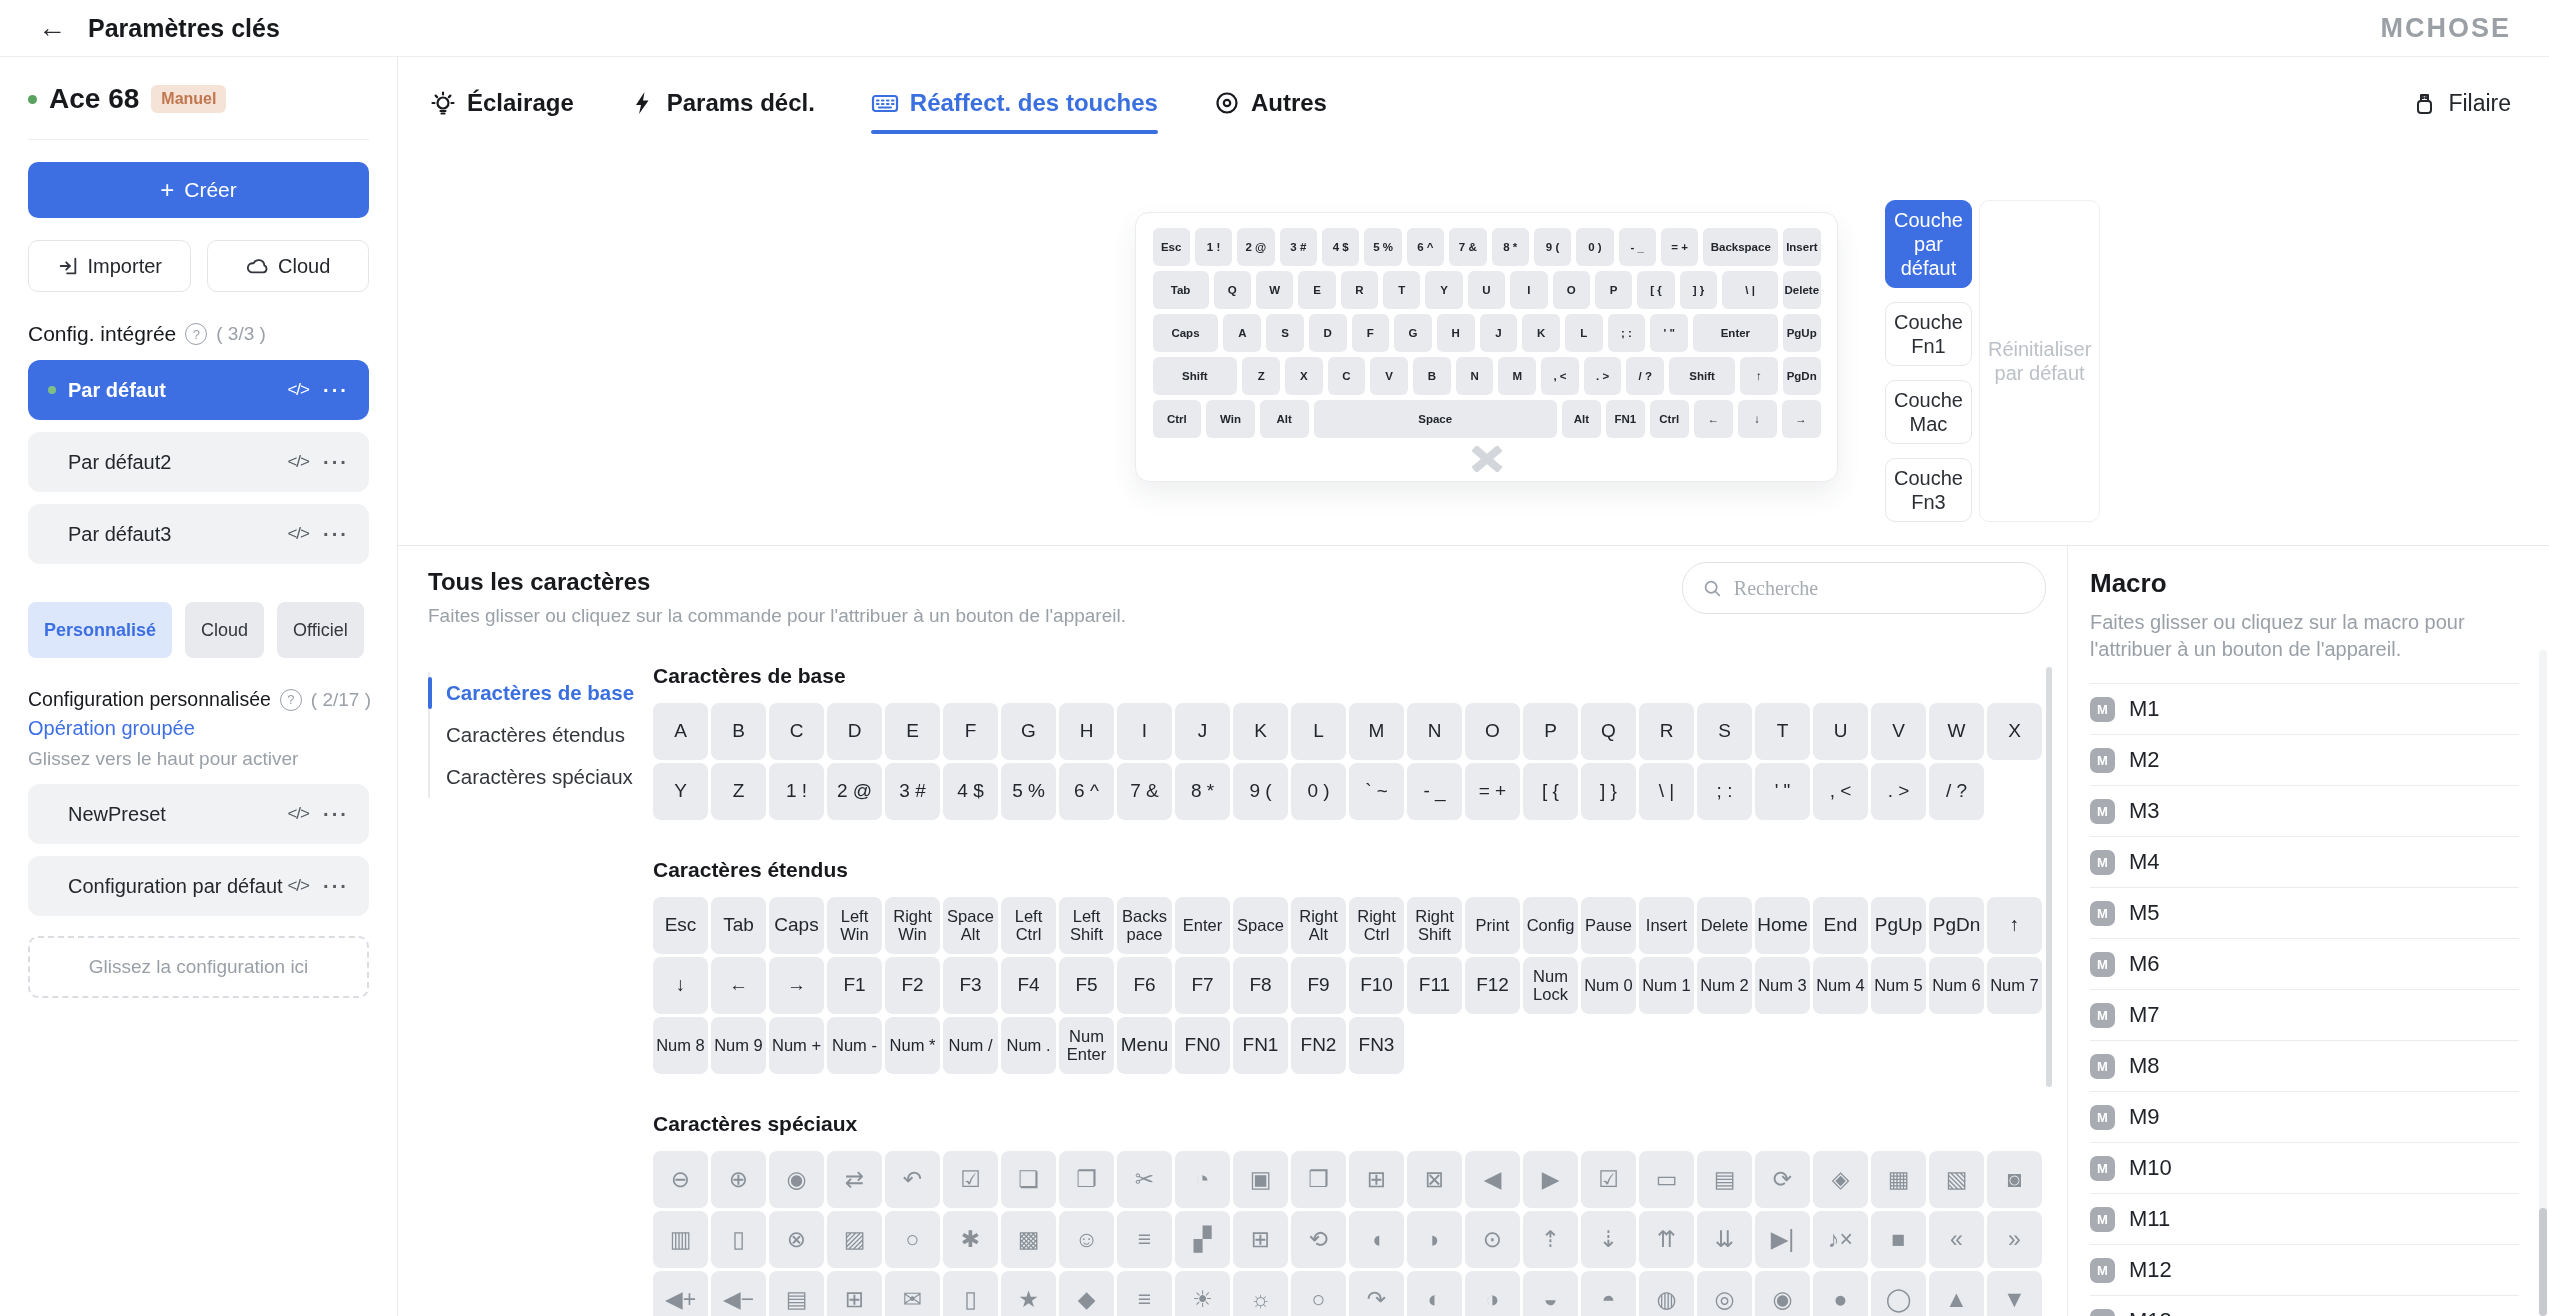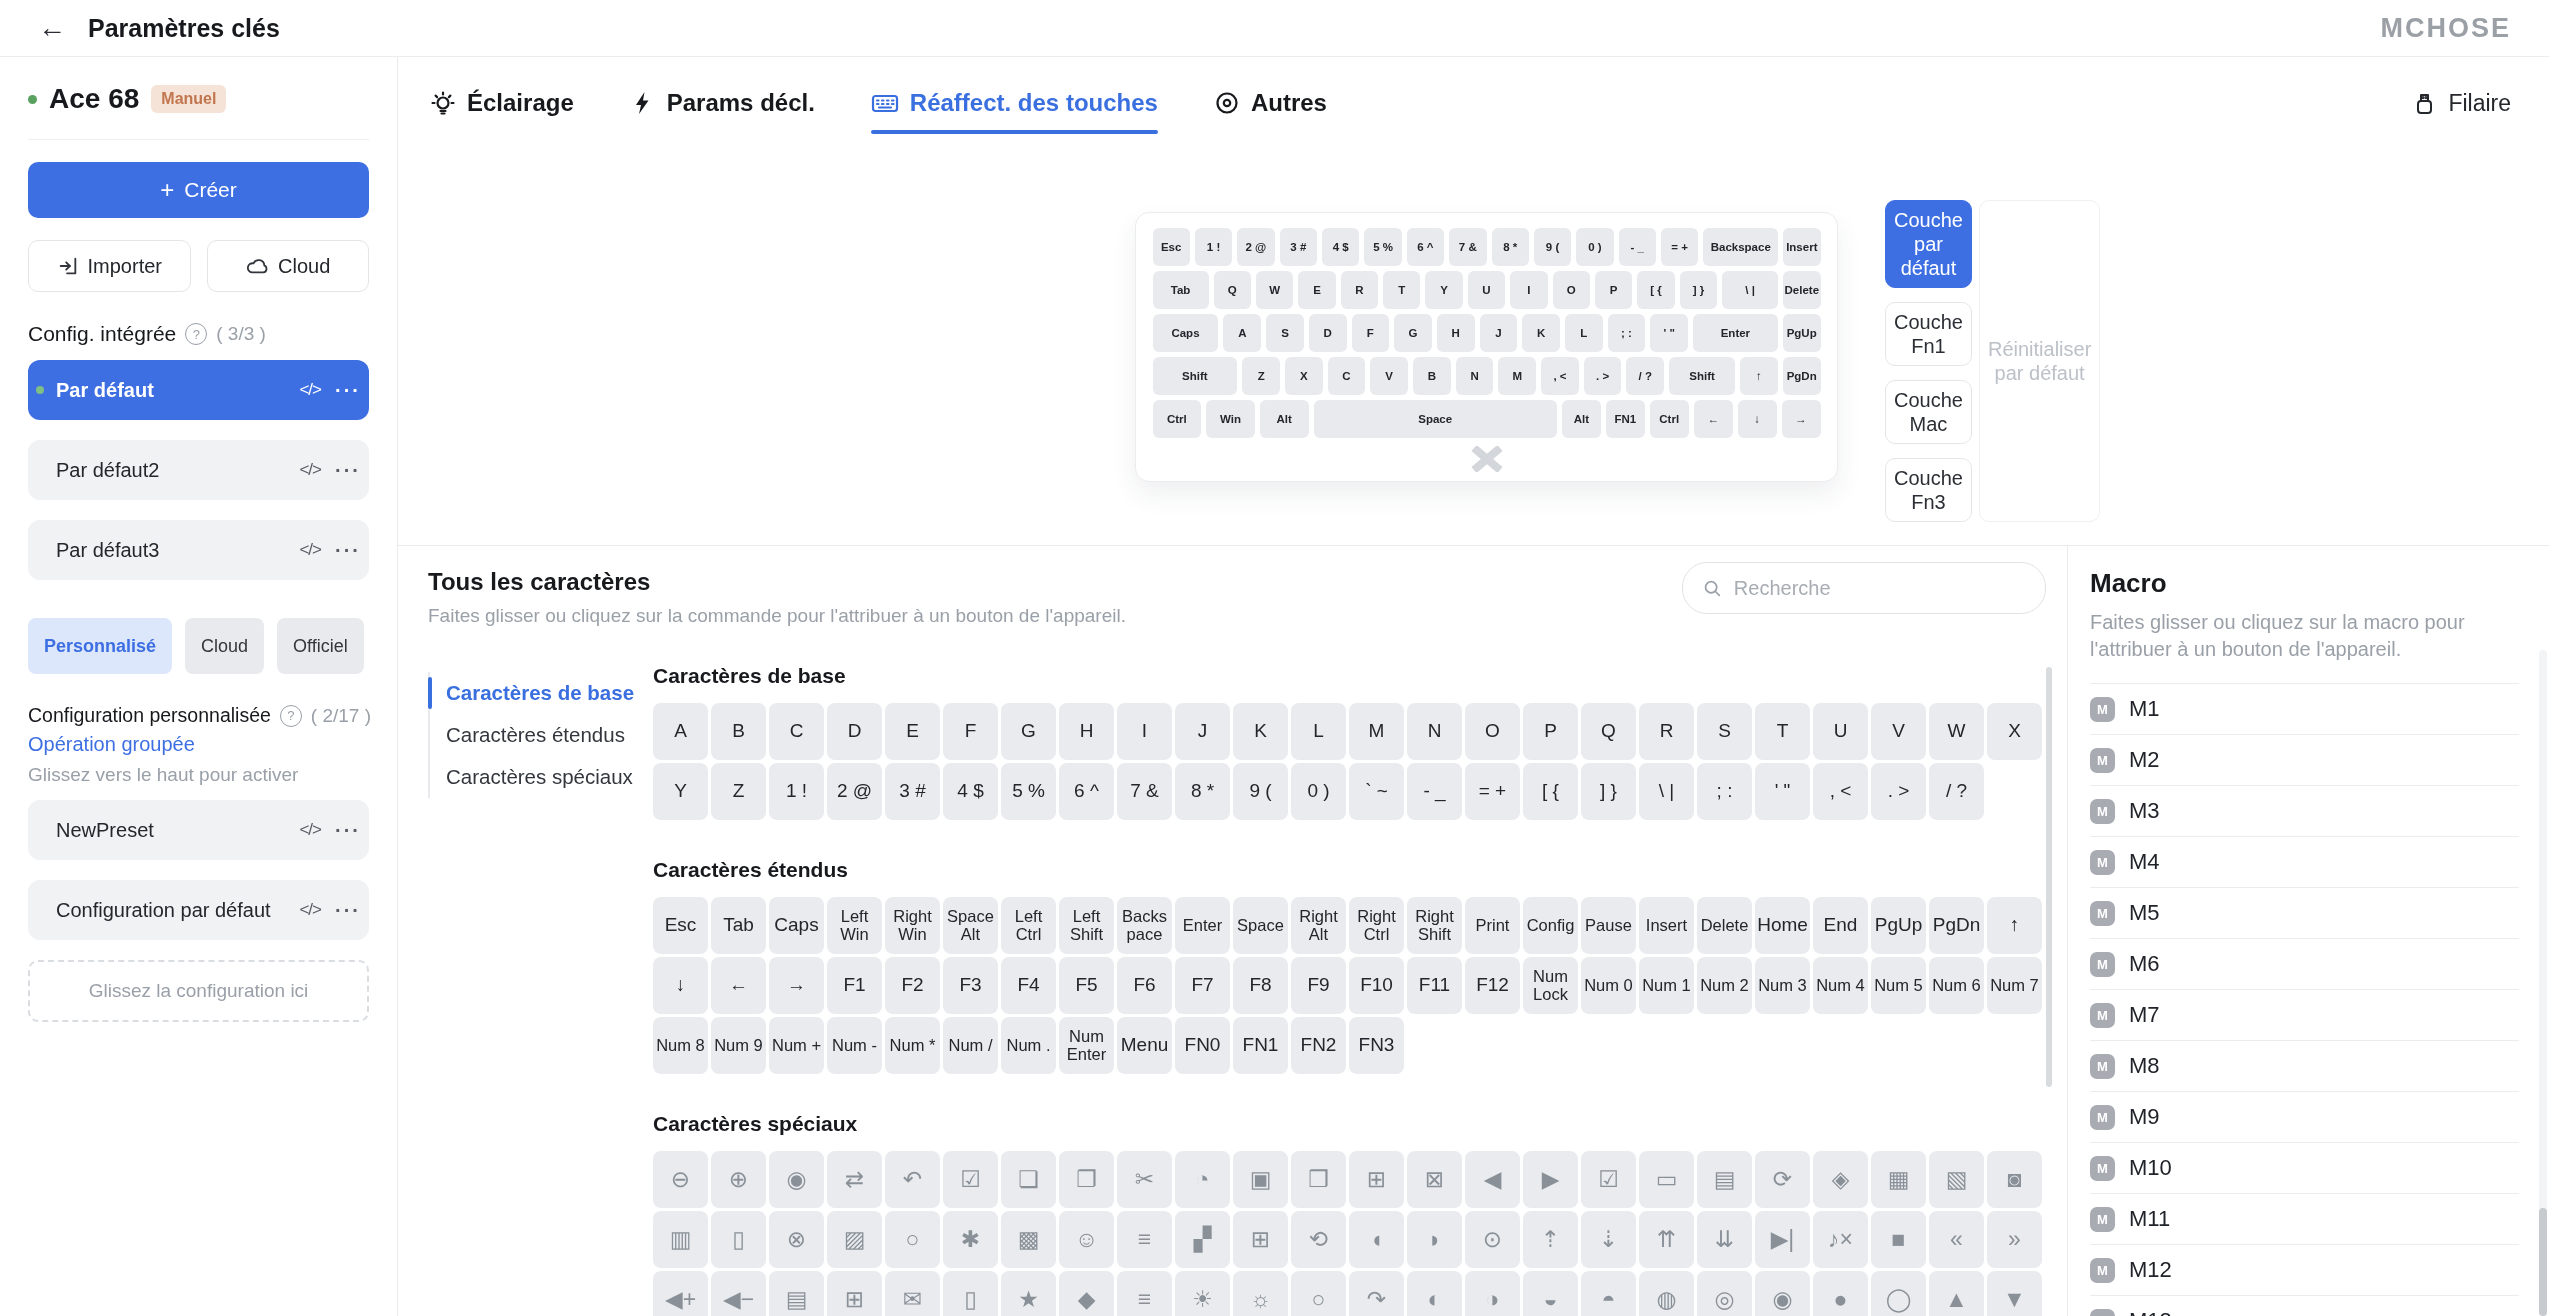--- a/index.html
+++ b/index.html
@@ -29,21 +29,21 @@
     font-size:20px;font-family:inherit;display:flex;align-items:center;justify-content:center;gap:9px;cursor:pointer}
   .btn-light svg{flex:0 0 auto}
   .sechead{margin-top:30px;display:flex;align-items:center;gap:9px;white-space:nowrap}
   .sechead .t{font-size:21px;font-weight:400;color:#17191d}
   .sechead.small .t{font-size:19.5px}
   .help{width:20px;height:20px;border-radius:50%;border:1.5px solid #9aa0a8;color:#9aa0a8;font-size:13px;
     display:inline-flex;align-items:center;justify-content:center;flex:0 0 auto;cursor:pointer}
   .cnt{font-size:19px;color:#9aa0a8}
   .slist{margin-top:14px}
   .sitem{height:60px;border-radius:12px;background:#f1f2f4;display:flex;align-items:center;
-    padding:0 8px;margin-bottom:20px;cursor:pointer}
+    padding:0 20px;margin-bottom:12px;cursor:pointer}
   .sitem .lbl{font-size:20px;color:#24272c;margin-left:12px;flex:1;white-space:nowrap;overflow:hidden}
   .sitem .adot{width:8px;height:8px;border-radius:50%;background:#7fbf84;visibility:hidden}
   .sitem .code{font-size:17px;letter-spacing:-1px;color:#585d64;margin-right:14px;cursor:pointer}
   .sitem .more{font-size:20px;font-weight:700;letter-spacing:2px;color:#585d64;cursor:pointer}
   .sitem.active{background:#3d6fe3}
   .sitem.active .lbl{color:#fff;font-weight:700}
   .sitem.active .adot{visibility:visible}
   .sitem.active .code,.sitem.active .more{color:#fff}
   .chips{display:flex;gap:13px;margin-top:38px}
   .chip{height:40px;padding:8px 16px;border-radius:8px;background:#e9eaed;color:#33363c;font-size:18px;
@@ -76,21 +76,21 @@
     font-size:20px;font-family:inherit;display:flex;align-items:center;justify-content:center;text-align:center;
     padding:7px 8px;line-height:1.2;cursor:pointer}
   .layer-btn.active{background:#3d6fe3;border-color:#3d6fe3;color:#fff}
   .layer-btn.disabled{color:#bcc1c8;border-color:#eef0f3;cursor:default}
   
   .hsep{position:absolute;left:398px;top:545px;right:0;height:1px;background:#e9eaec}
   .chars-title{position:absolute;left:428px;top:568px;font-size:24px;font-weight:700;color:#17191d}
   .chars-sub{position:absolute;left:428px;top:605px;font-size:19px;color:#9aa0a8}
   .search{position:absolute;left:1682px;top:562px;width:322px;height:50px;border:1px solid #e0e2e6;border-radius:25px;
     display:flex;align-items:center;padding:0 20px;gap:10px;background:#fff}
-  .search input{border:none;outline:none;font-size:20px;font-family:Liberation Sans, sans-serif;color:#33363c;width:100%;background:transparent}
+  .search input{border:none;outline:none;font-size:20px;font-family:Liberation Serif, serif;color:#33363c;width:100%;background:transparent}
   .search input::placeholder{color:#a7acb3}
   .cnav{position:absolute;left:428px;top:672px;border-left:2px solid #e8eaee;width:210px}
   .cnav-item{position:relative;padding:9px 0 9px 16px;font-size:20.5px;color:#33373d;cursor:pointer}
   .cnav-item.active{color:#3a6fe0;font-weight:700}
   .cnav-item.active::before{content:"";position:absolute;left:-2px;top:5px;bottom:5px;width:4px;border-radius:2px;background:#3a6fe0}
   .cgrids{position:absolute;left:653px;top:664px;width:1392px}
   .csec-title{font-size:21px;font-weight:700;color:#17191d;margin:0 0 15px}
   .csec + .csec .csec-title{margin-top:38px}
   .ckey-row{display:flex;gap:3px;margin-bottom:3px}
   .ckey{width:55px;height:57px;flex:0 0 auto;border-radius:8px;background:#e9ebee;display:flex;align-items:center;

